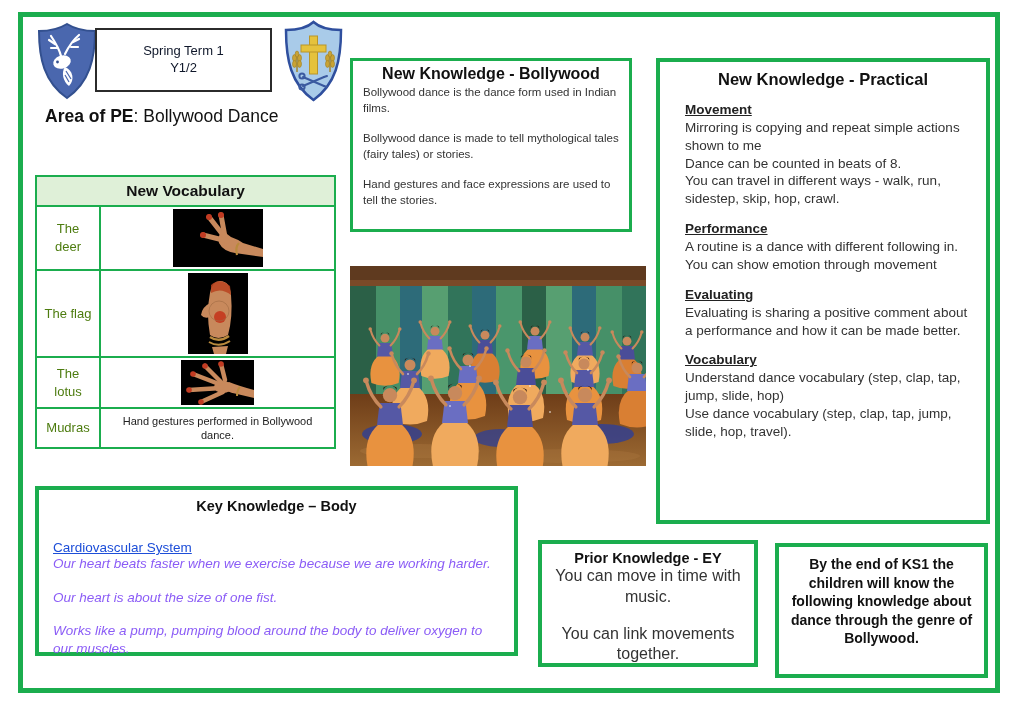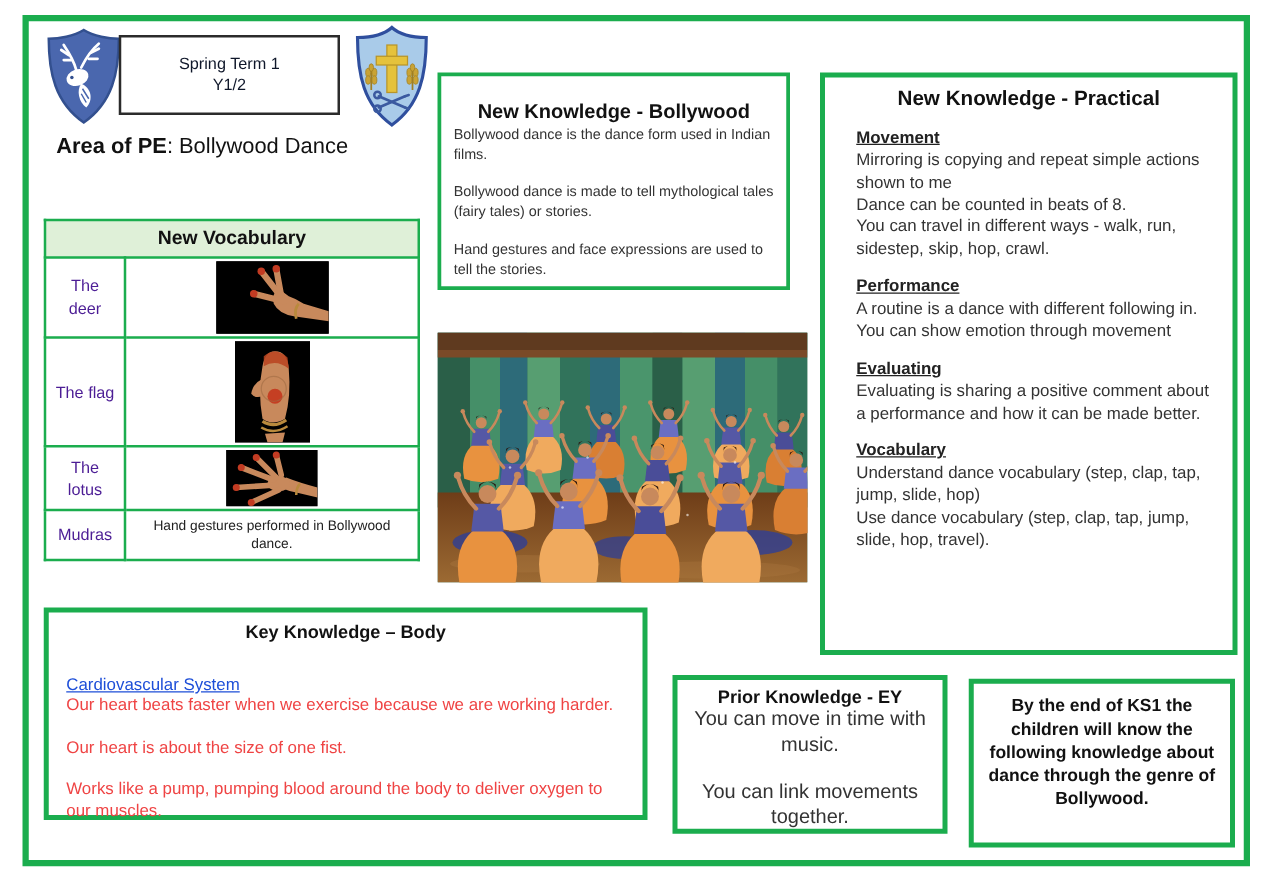--- a/index.html
+++ b/index.html
@@ -34,52 +34,52 @@
   .vocab{
     left:35px;top:175px;width:301px;
     border-collapse:collapse;position:absolute;
   }
   .vocab td,.vocab th{border:2.5px solid var(--green);padding:2px;}
   .vocab th{
     background:#dff0d8;height:30px;font-size:15.5px;font-weight:bold;color:#111;
     text-align:center;
   }
   .vocab .term{
-    width:64px;text-align:center;font-size:13px;color:#4c1d95;
+    width:64px;text-align:center;font-size:13px;color:#4d7c0f;
     white-space:pre-line;line-height:1.35;
   }
   .vocab .imgcell{text-align:center;vertical-align:middle;}
   .hand-img{display:inline-block;background:#000;vertical-align:middle;}
   .hand-img svg{display:block;}
   .vocab .def{
     text-align:center;font-size:11px;line-height:1.3;color:#222;padding:3px 10px;
   }
   
   .gbox{border:3px solid var(--green);background:#fff;}
   .gbox4{border:4px solid var(--green);background:#fff;}
   .box-title{font-weight:bold;text-align:center;color:#111;}
   
-  .kb{left:350px;top:58px;width:282px;height:174px;padding:20px 10px;}
+  .kb{left:350px;top:58px;width:282px;height:174px;padding:4px 10px;}
   .kb .box-title{font-size:16px;margin-bottom:2px;}
   .kb p{font-size:11.5px;line-height:1.35;margin-bottom:15px;color:#333;}
   
   .photo{left:350px;top:266px;width:296px;height:200px;}
   .photo svg{display:block;}
   
   .kp{left:656px;top:58px;width:334px;height:466px;padding:8px 14px;}
   .kp .box-title{font-size:16.5px;margin-bottom:10px;}
   .kp .sec{margin-top:13px;margin-left:11px;}
   .kp .sec:first-of-type{margin-top:2px;}
   .kp .sec-h{font-weight:bold;text-decoration:underline;font-size:13.5px;color:#222;margin-bottom:2px;}
   .kp .sec-l{font-size:13.5px;line-height:1.32;color:#333;}
   
   .kk{left:35px;top:486px;width:483px;height:170px;padding:8px 14px;}
   .kk .box-title{font-size:14.5px;margin-bottom:26px;text-align:center;}
   .kk .sub{font-size:13.5px;text-decoration:underline;color:#1d4ed8;}
-  .kk p{font-size:13.5px;line-height:1.3;color:#ef4444;margin-bottom:16px;}
+  .kk p{font-size:13.5px;line-height:1.3;color:#8b5cf6;margin-bottom:16px;font-style:italic;}
   .kk p.first{margin-bottom:16px;}
   
   .pk{left:538px;top:540px;width:220px;height:127px;padding:6px 8px;text-align:center;}
   .pk .box-title{font-size:14.5px;}
   .pk p{font-size:16px;line-height:1.3;color:#333;margin-bottom:16px;}
   
   .ks{left:775px;top:543px;width:213px;height:135px;padding:8px 9px;}
   .ks .txt{font-weight:bold;font-size:14px;line-height:1.33;text-align:center;color:#111;}
 </style>
 </head>

